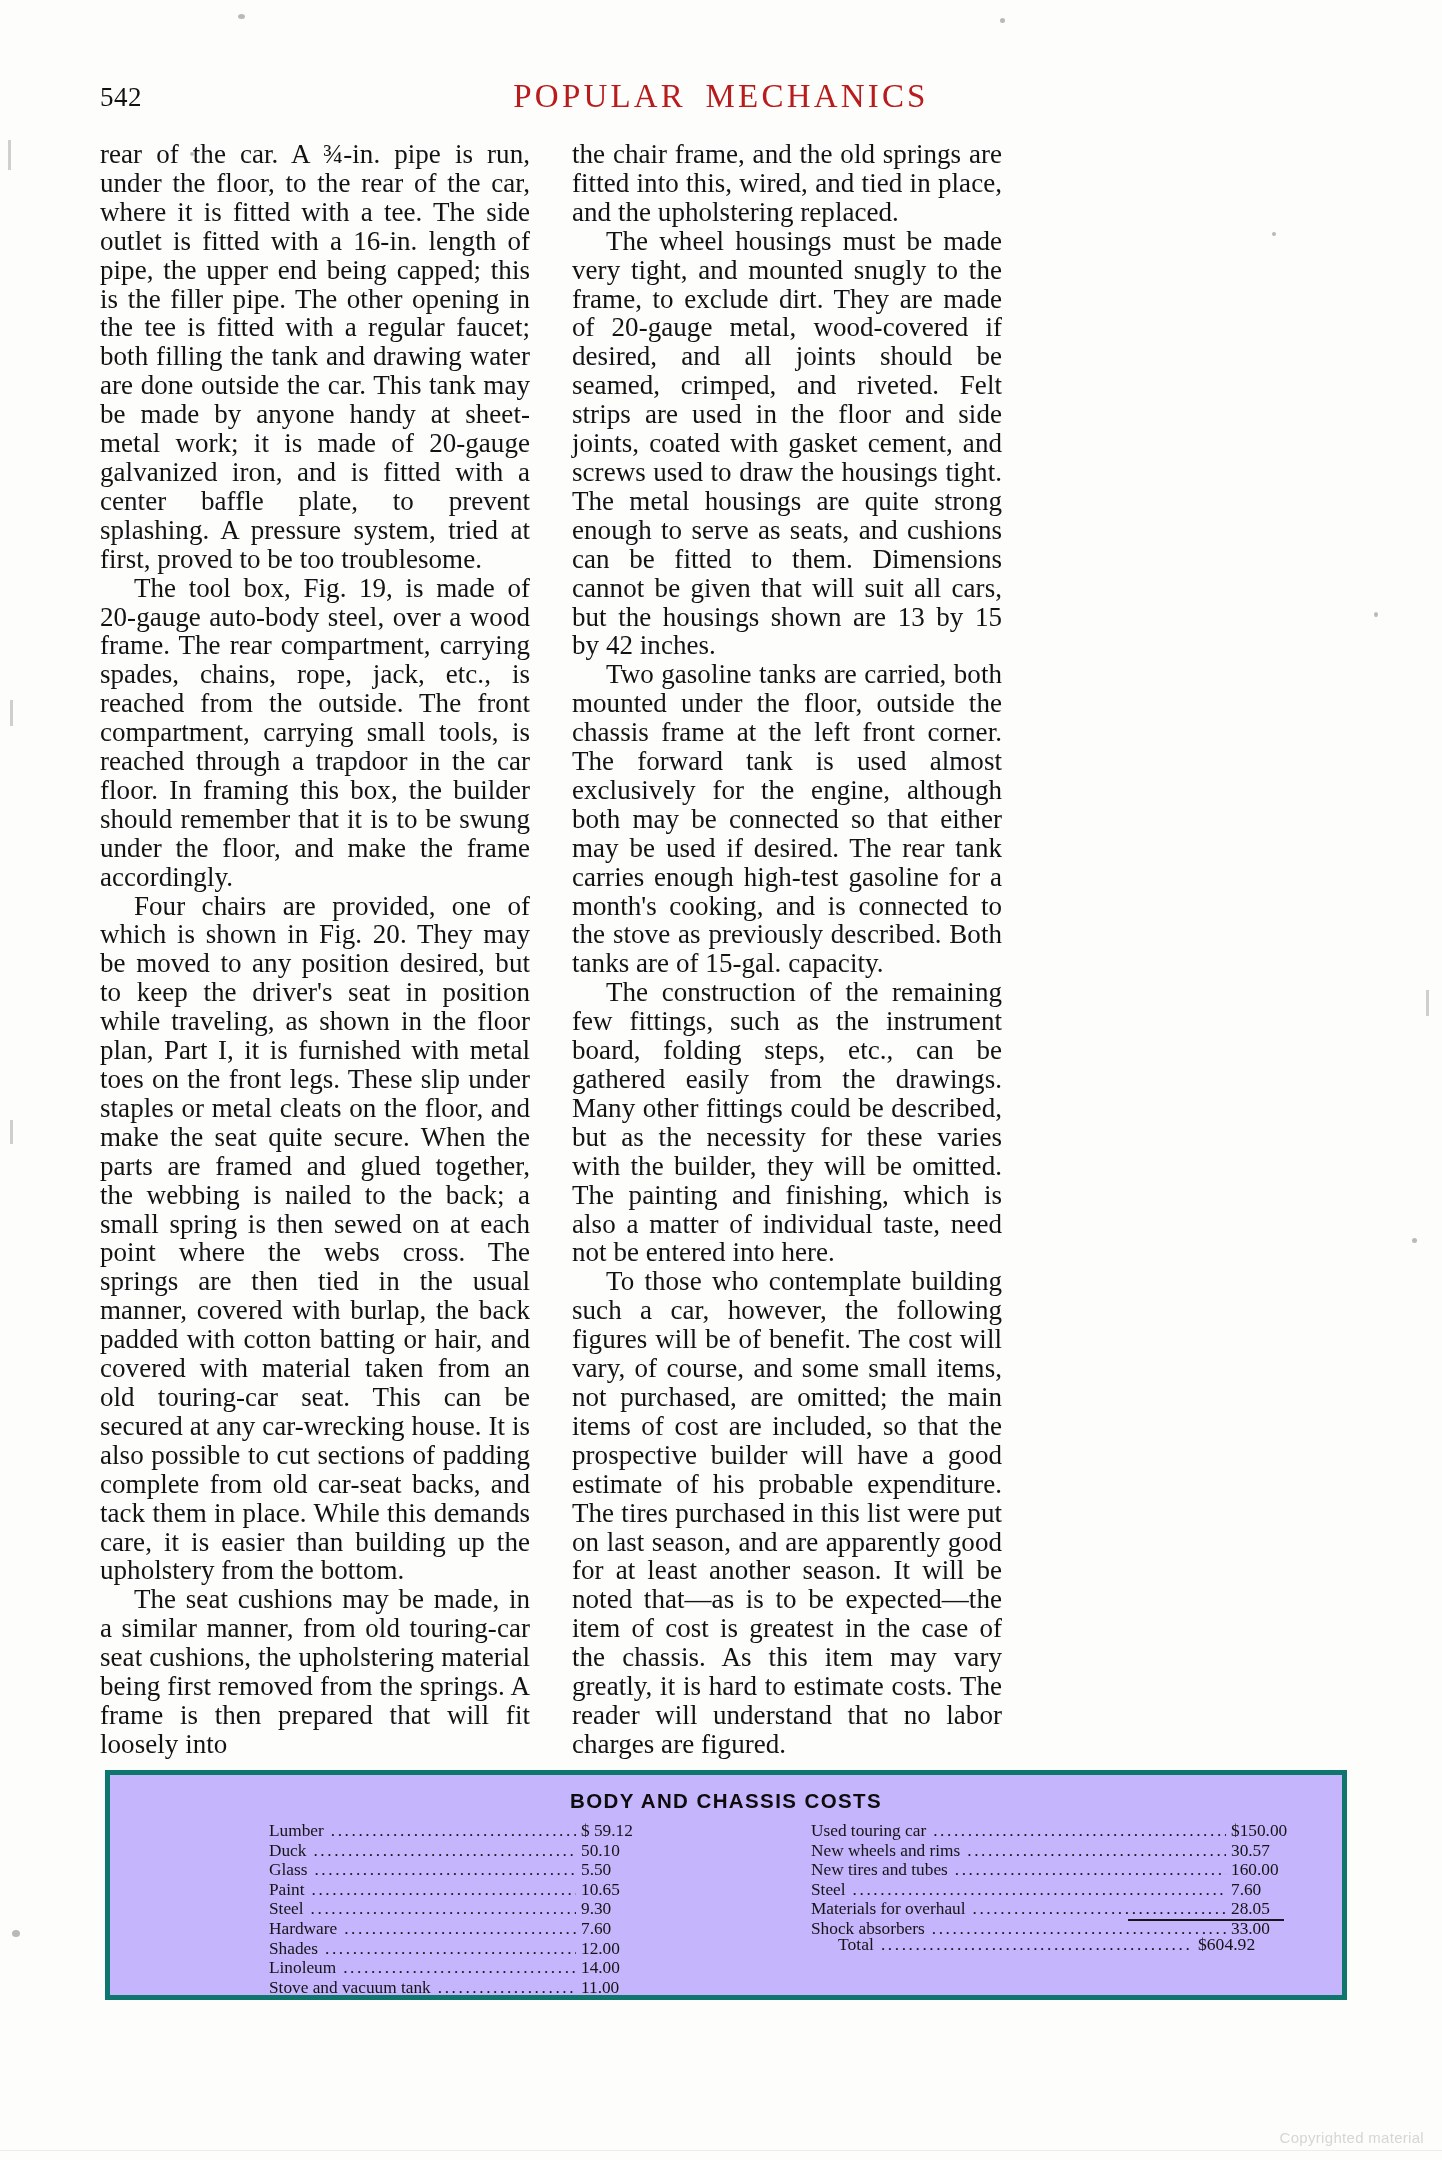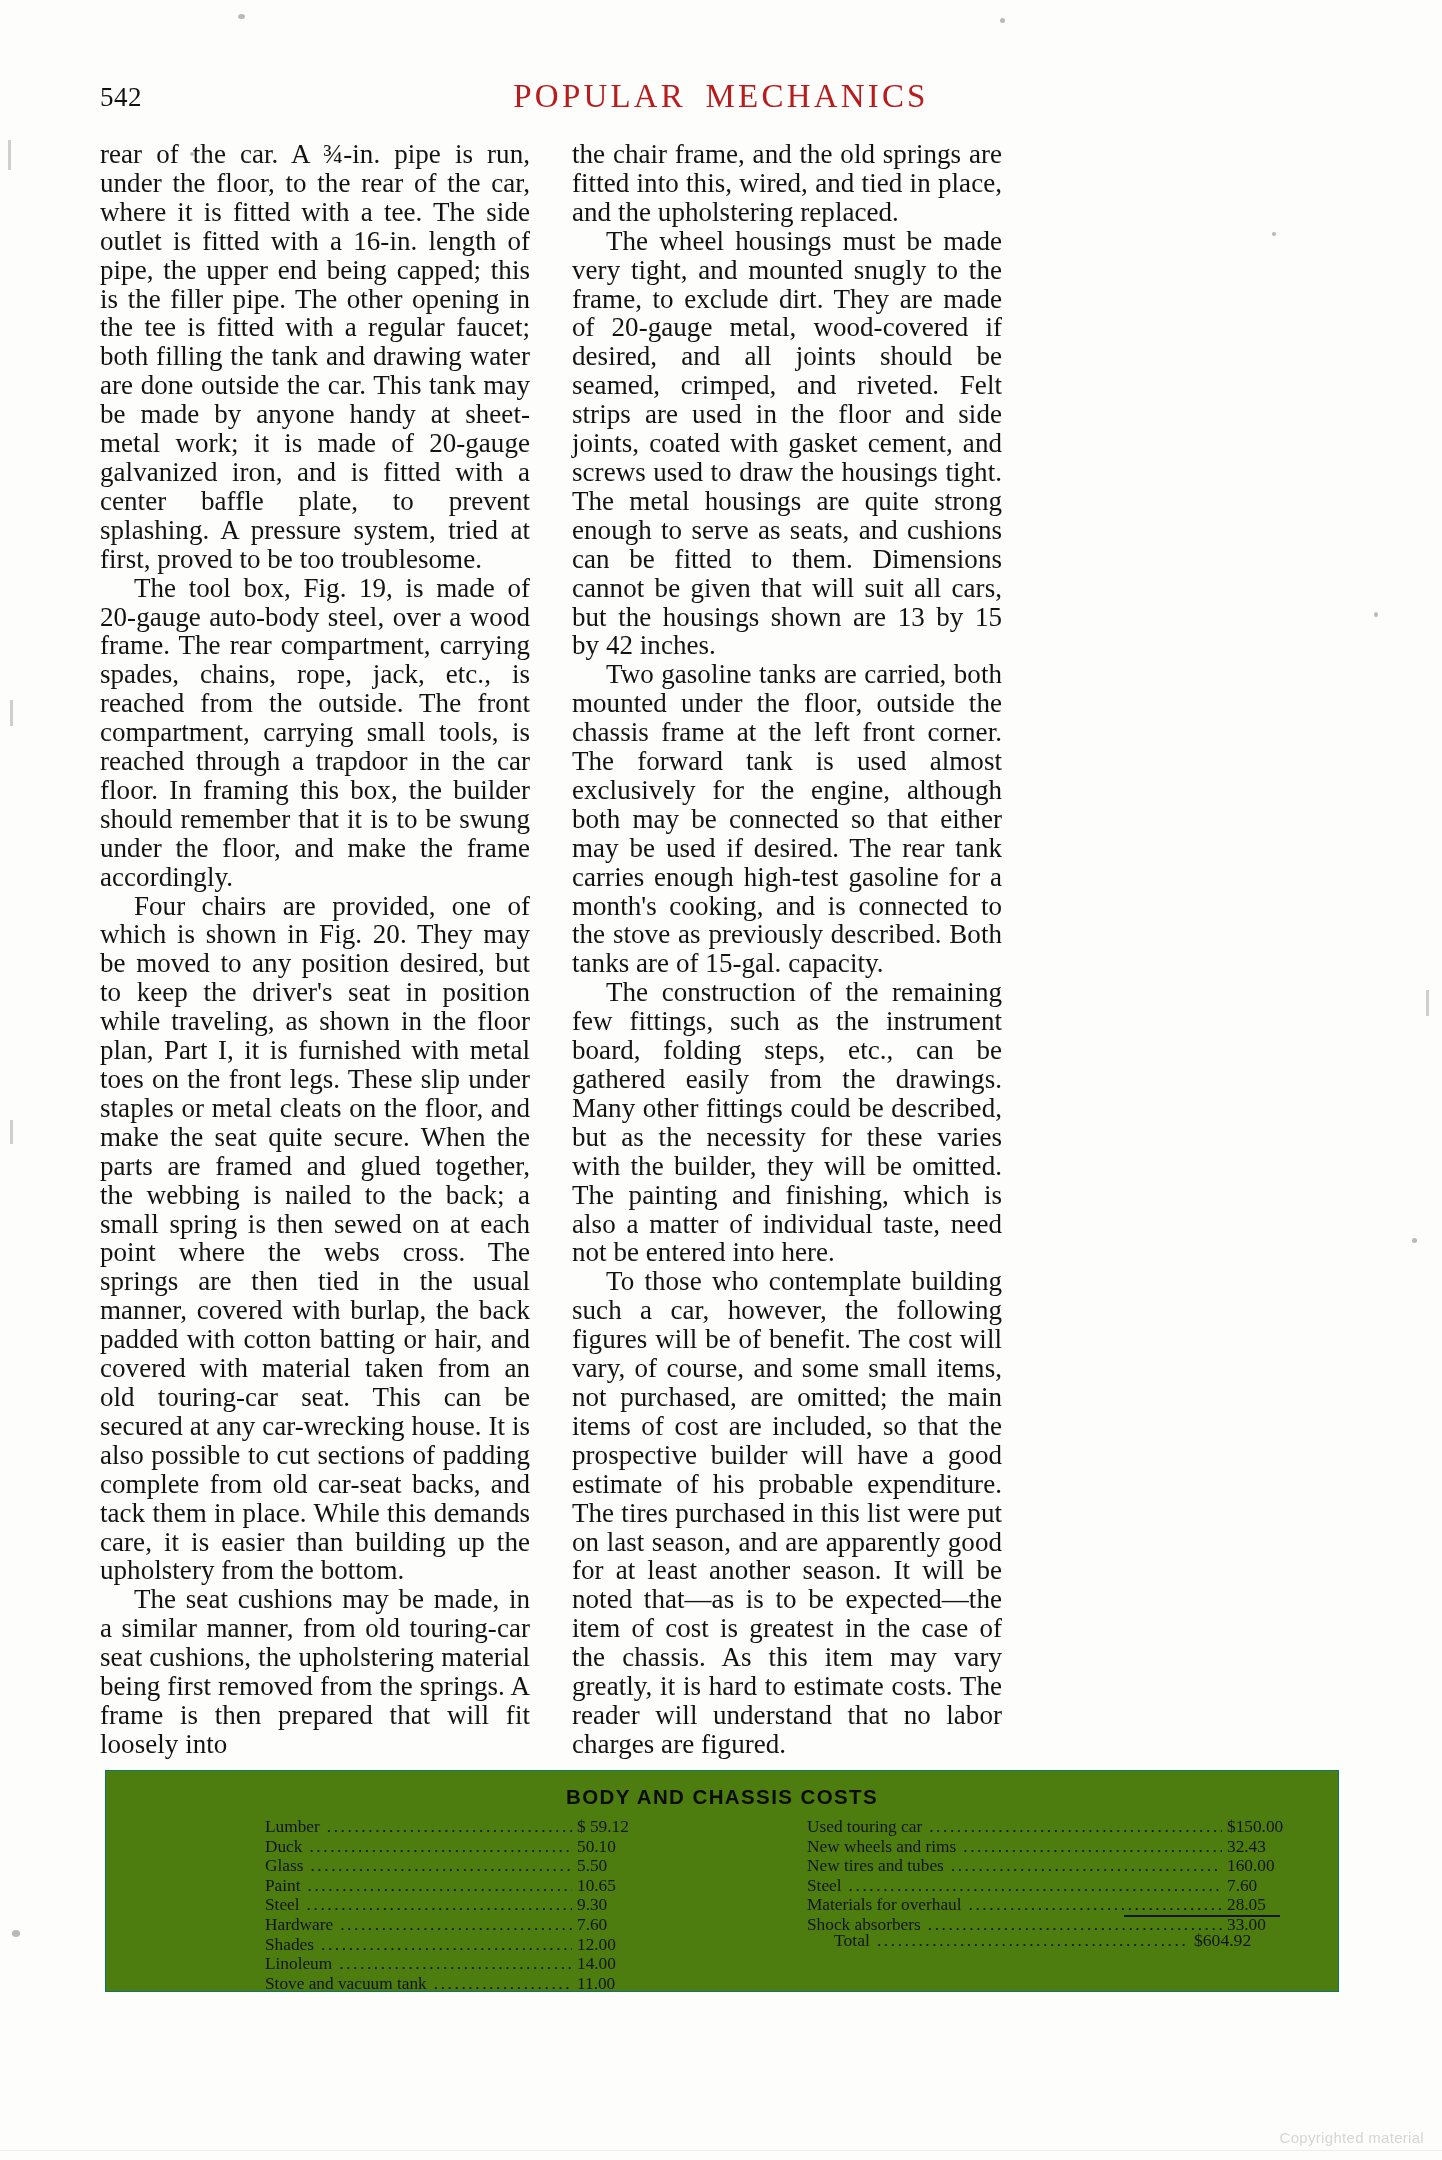--- a/index.html
+++ b/index.html
@@ -72,22 +72,22 @@
     text-indent: 0;
   }
 
   
   .costbox {
     position: absolute;
     left: 105px;
     top: 1770px;
     width: 1232px;
     height: 220px;
-    border: 1px solid #0f766e;
-    background: #4d7c0f;
+    border: 5px solid #0f766e;
+    background: #c4b5fd;
   }
   .costbox-inner {
     position: relative;
     width: 100%;
     height: 100%;
   }
   .cost-title {
     position: absolute;
     top: 14px;
     left: 0;
@@ -277,21 +277,21 @@
           </div>
         <div class="cost-col right" id="cost-right">
             <div class="cost-row">
               <span class="cost-label">Used touring car</span>
               <span class="leader">......................................................................</span>
               <span class="cost-value">$150.00</span>
             </div>
             <div class="cost-row">
               <span class="cost-label">New wheels and rims</span>
               <span class="leader">......................................................................</span>
-              <span class="cost-value">32.43</span>
+              <span class="cost-value">30.57</span>
             </div>
             <div class="cost-row">
               <span class="cost-label">New tires and tubes</span>
               <span class="leader">......................................................................</span>
               <span class="cost-value">160.00</span>
             </div>
             <div class="cost-row">
               <span class="cost-label">Steel</span>
               <span class="leader">......................................................................</span>
               <span class="cost-value">7.60</span>

